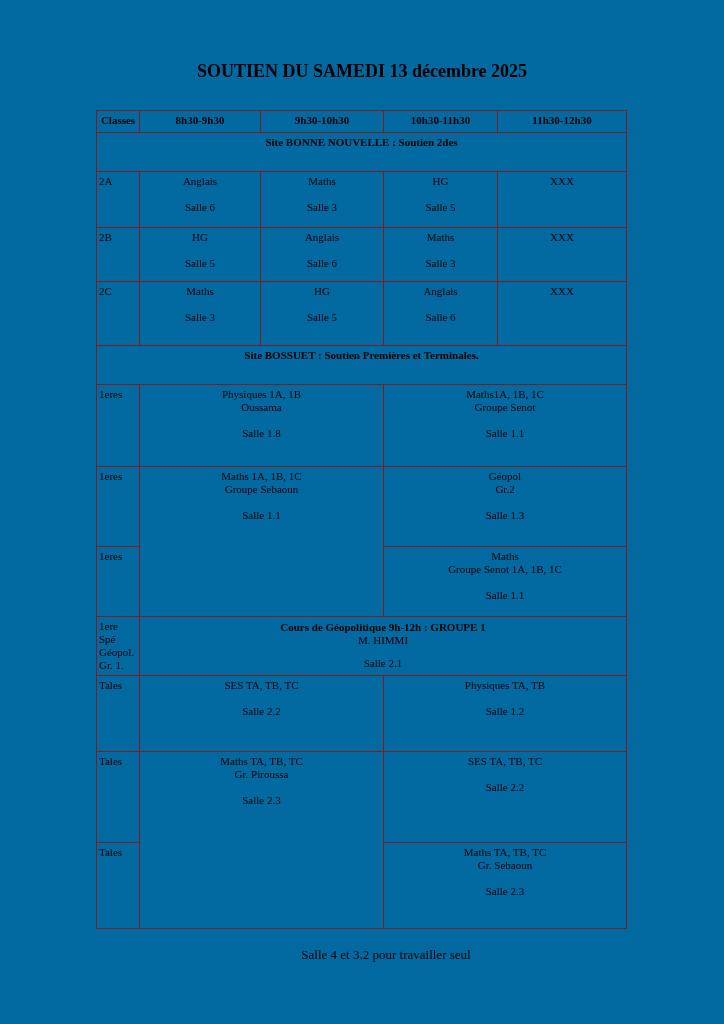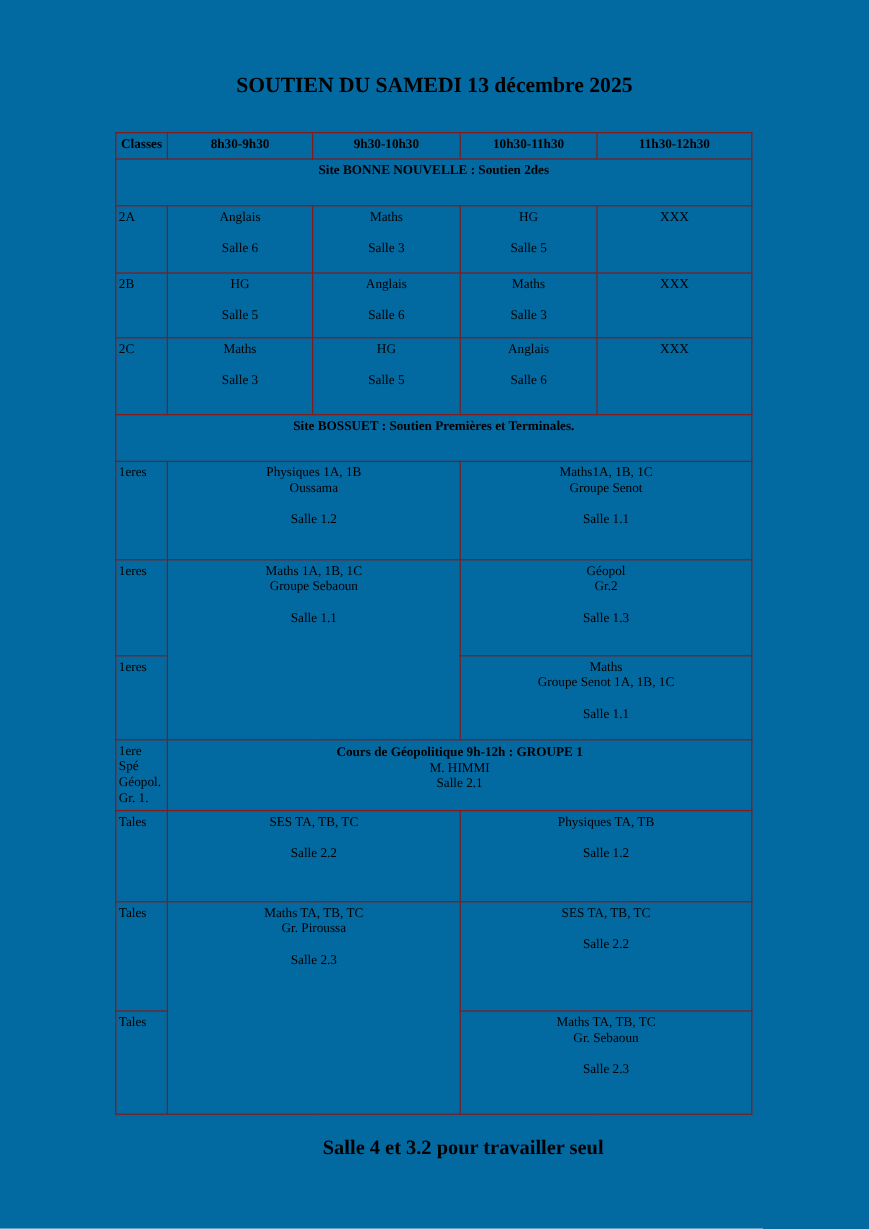--- a/index.html
+++ b/index.html
@@ -59,26 +59,26 @@
     white-space: pre-line;
   }
   td.slot {
     text-align: center;
     white-space: pre-line;
   }
   td.mid { vertical-align: middle; }
   td.geo-main { text-align: center; padding-top: 2px; }
   .geo-title { font-size: 11px; font-weight: bold; line-height: 14px; }
   .geo-teacher { font-size: 11px; line-height: 13px; }
-  .geo-room { font-size: 11px; margin-top: 0; }
+  .geo-room { font-size: 11px; margin-top: 10px; }
   .footer-note {
     margin-top: 18px;
     text-align: center;
-    font-size: 17px;
-    font-weight: bold;
+    font-size: 13px;
+    font-weight: normal;
     margin-left: 48px;
   }
   
   tr.rh-header  { height: 22px; }
   tr.rh-sect    { height: 39px; }
   tr.rh-2a      { height: 56px; }
   tr.rh-2b      { height: 54px; }
   tr.rh-2c      { height: 64px; }
   tr.rh-p1      { height: 82px; }
   tr.rh-p2      { height: 80px; }
@@ -161,21 +161,21 @@
 
     <tr class="rh-sect">
       <td class="section" colspan="5">Site BOSSUET : Soutien Premières et Terminales.</td>
     </tr>
 
     <tr class="rh-p1">
       <td class="label">1eres</td>
       <td class="slot" colspan="2">Physiques 1A, 1B
 Oussama
 
-Salle 1.2</td>
+Salle 1.8</td>
       <td class="slot" colspan="2">Maths1A, 1B, 1C
 Groupe Senot
 
 Salle 1.1</td>
     </tr>
 
     <tr class="rh-p2">
       <td class="label">1eres</td>
       <td class="slot mid" colspan="2" rowspan="2">Maths 1A, 1B, 1C
 Groupe Sebaoun

